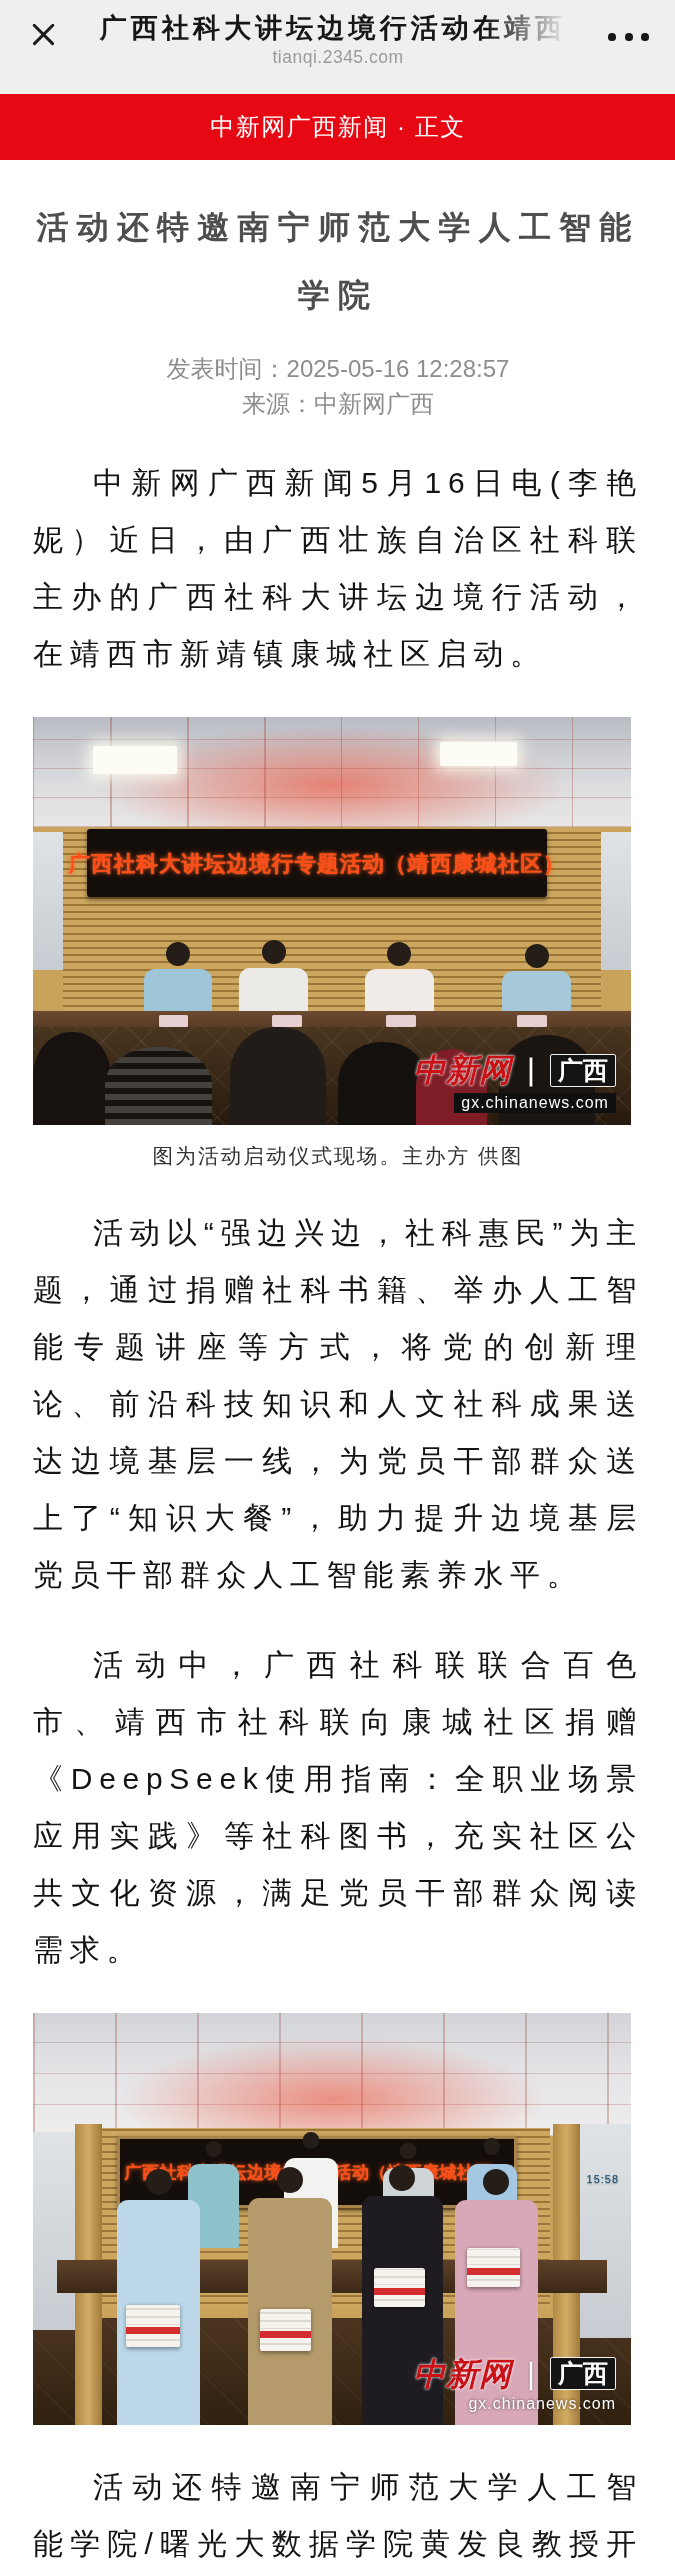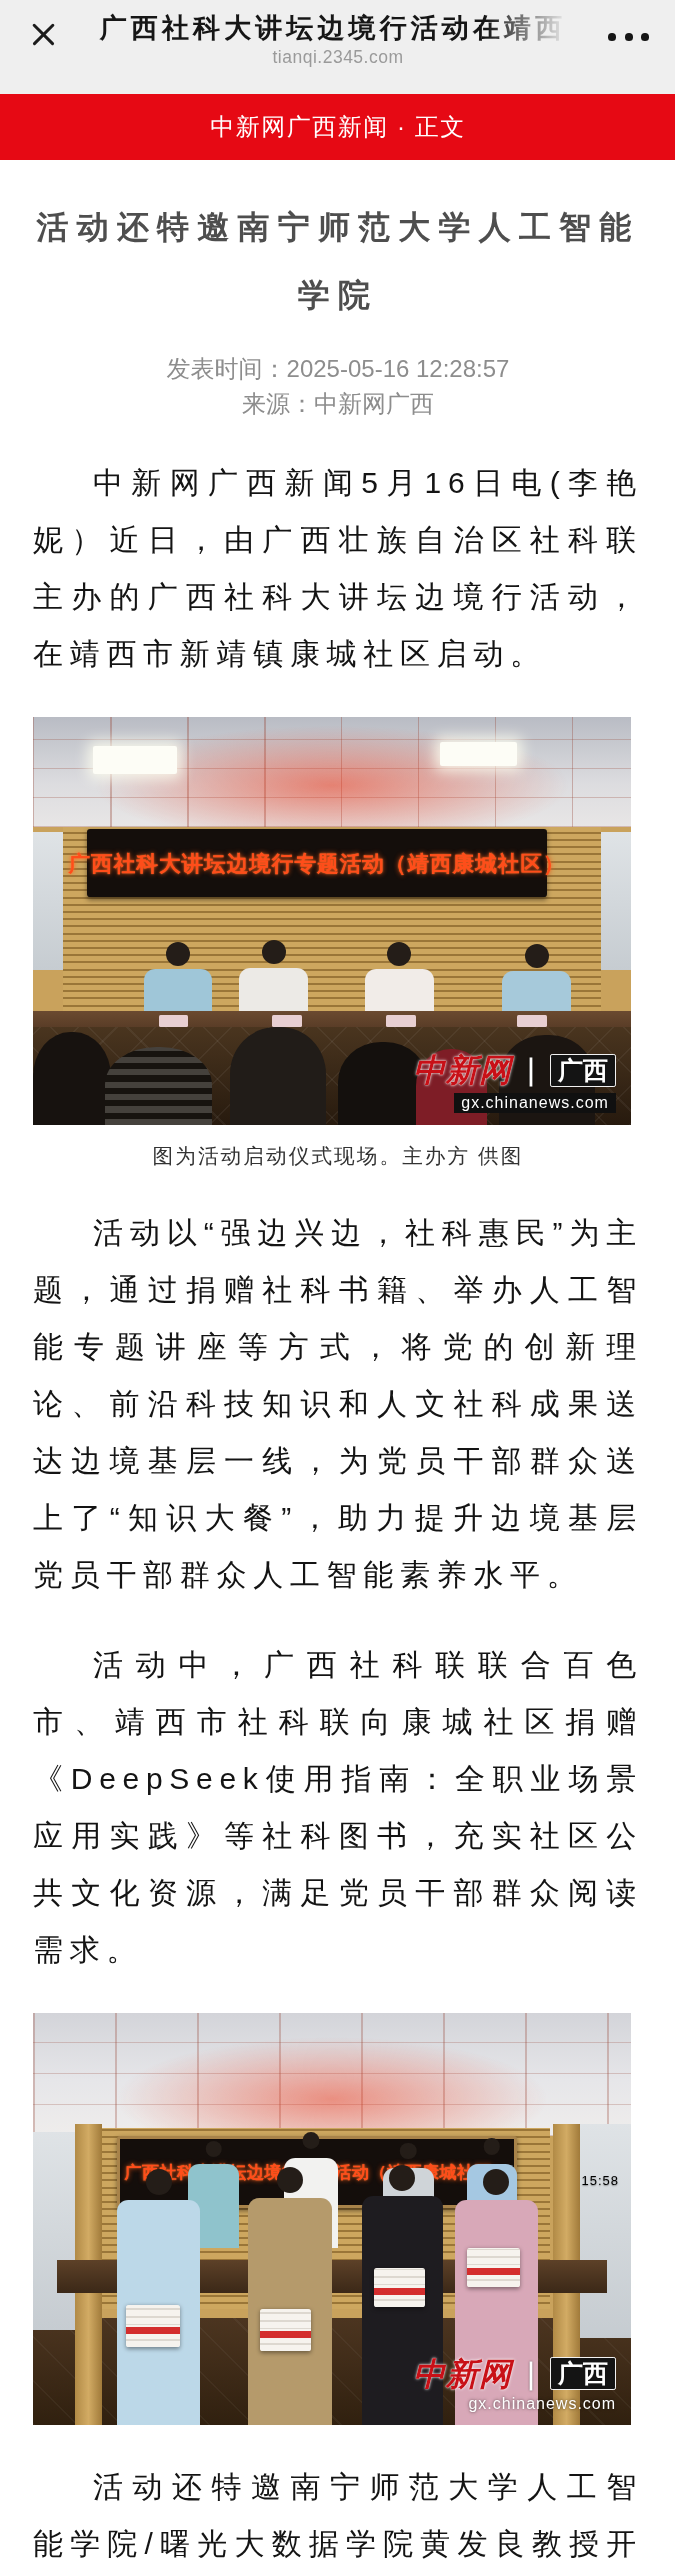--- a/index.html
+++ b/index.html
@@ -113,21 +113,21 @@
     background:linear-gradient(#5d4128,#3b2817);}
   .lower-wall{position:absolute;left:0;bottom:0;width:100%;height:26%;
     background:
       repeating-linear-gradient(45deg, rgba(255,255,255,.04) 0 1.5px, transparent 1.5px 31px),
       linear-gradient(#4c3520,#30200f);}
   .books{position:absolute;border-radius:2.6px;
     background:
       linear-gradient(0deg, transparent 0 30%, rgba(210,35,35,.95) 30% 48%, transparent 48%),
       repeating-linear-gradient(0deg,#f6f3ee 0 6.2px,#ddd8d0 6.2px 7.7px);
     box-shadow:0 1.5px 4.1px rgba(0,0,0,.4);}
-  .screen-time{position:absolute;color:#000000;font-size:13px;letter-spacing:1px;text-shadow:0 0.5px 1.5px rgba(0,0,0,.4);}
+  .screen-time{position:absolute;color:#0c4a6e;font-size:11px;letter-spacing:1px;text-shadow:0 0.5px 1.5px rgba(0,0,0,.4);}
   .wm{position:absolute;right:2.5%;bottom:3%;text-align:right;line-height:1;}
   .wm .row1{display:flex;align-items:center;justify-content:flex-end;gap:5.2px;}
   .wm .brand{
     font-size:32px;font-weight:bold;color:#c81017;font-style:italic;
     text-shadow:0 0 3.1px #ffffff,0 0 1px #ffffff;letter-spacing:1px;
   }
   .wm .vbar{font-size:28px;color:#ffffff;font-weight:bold;text-shadow:0 0 2.1px rgba(0,0,0,.6);}
   .wm .region{
     font-size:25px;font-weight:bold;color:#ffffff;background:#141414;
     padding:3.1px 7.2px;border:1.5px solid #f2f2f2;border-radius:2.1px;

